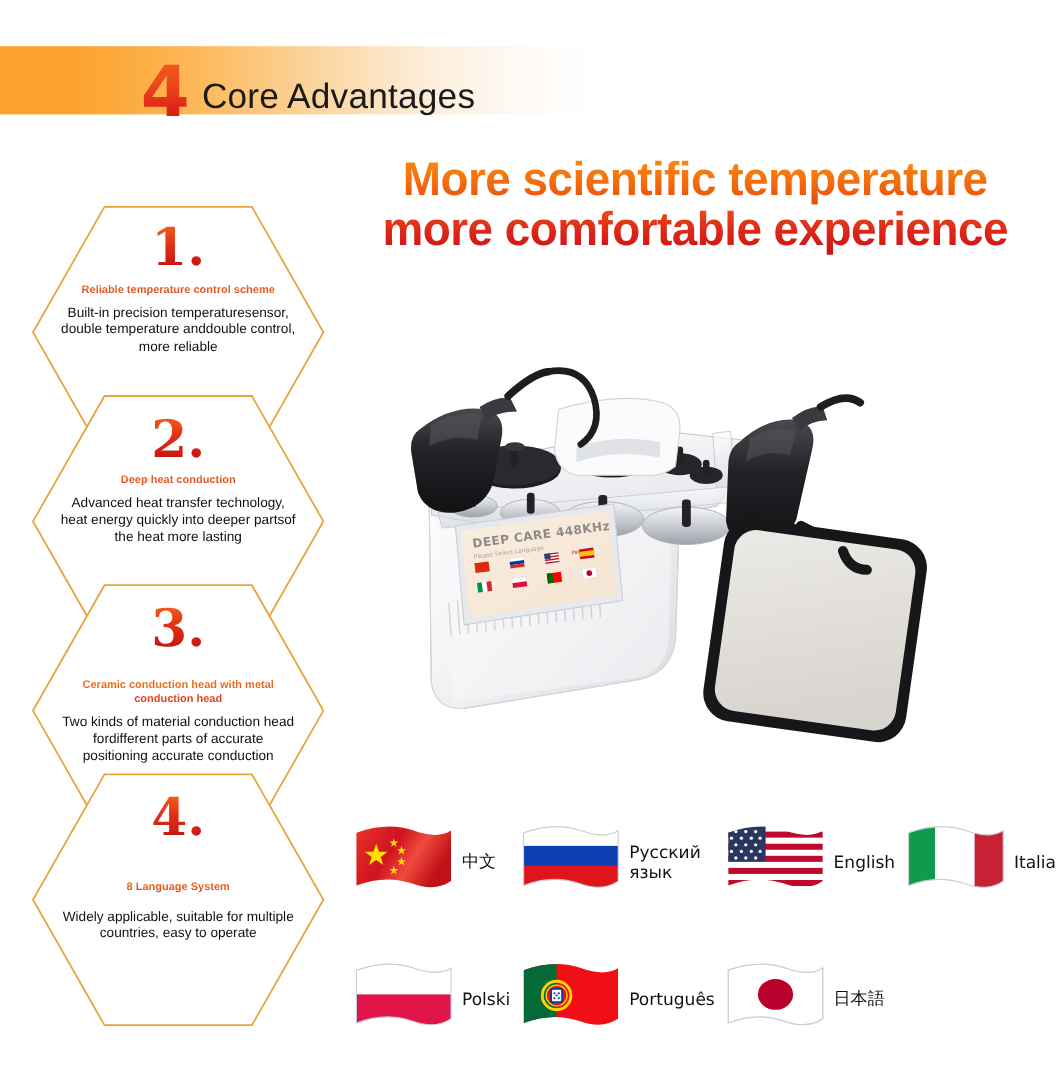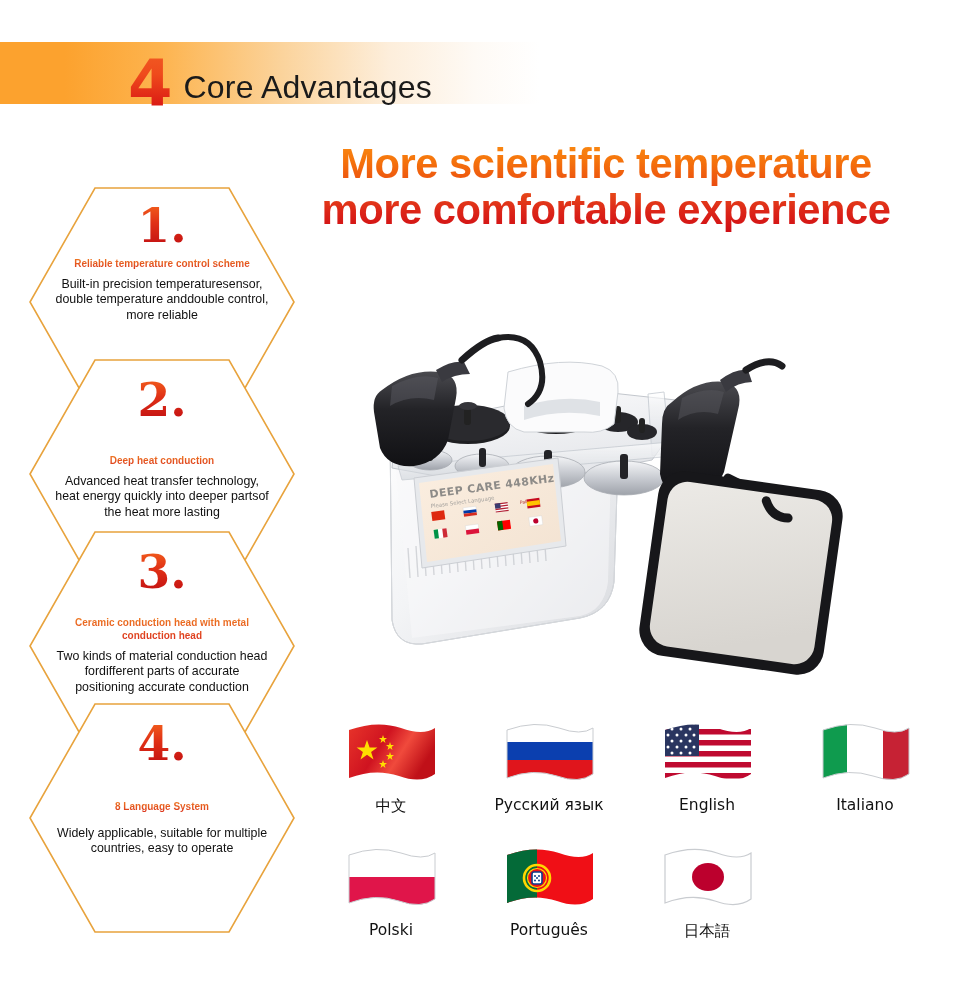--- a/index.html
+++ b/index.html
@@ -30,21 +30,21 @@
   }
   .header-title{
     margin-left:12px;
     font-size:32px;color:#1a1a1a;font-weight:400;
     letter-spacing:.2px;position:relative;top:-4px;
     font-family:"Liberation Sans",sans-serif;
   }
 
   
   .headline{
-    position:absolute;left:300px;top:142px;width:612px;
+    position:absolute;left:326px;top:142px;width:612px;
     text-align:center;line-height:1.02;
     font-family:"Liberation Sans",sans-serif;
     font-weight:700;letter-spacing:-.5px;
   }
   .headline .l1{
     display:block;font-size:43px;
     background:linear-gradient(to bottom,#fa8c12 0%,#f5720c 45%,#ea4b10 100%);
     -webkit-background-clip:text;background-clip:text;
     color:transparent;-webkit-text-fill-color:transparent;
     transform:scaleX(.97);
@@ -85,34 +85,34 @@
     max-width:216px;
   }
   .hex1{top:0;}
   .hex2{top:172px;}
   .hex3{top:344px;}
   .hex4{top:516px;}
   .hex1 .hex-inner{padding-top:16px;}
   .hex2 .hex-inner{padding-top:18px;}
   .hex3 .hex-inner{padding-top:18px;}
   .hex4 .hex-inner{padding-top:18px;}
-  .hex2 .hex-title,.hex4 .hex-title{margin-top:32px;}
+  .hex2 .hex-title,.hex4 .hex-title{margin-top:8px;}
   .hex3 .hex-title{margin-top:22px;}
   .hex4 .hex-title{margin-top:34px;}
   .hex4 .hex-body{margin-top:12px;}
 
   
   .device{position:absolute;left:352px;top:282px;width:560px;height:420px;}
 
   
   .flags{
     position:absolute;left:312px;top:718px;width:632px;height:250px;
     display:grid;grid-template-columns:repeat(4,1fr);grid-template-rows:repeat(2,125px);
   }
-  .flag-cell{display:flex;flex-direction:column;align-items:center;justify-content:flex-start;}
+  .flag-cell{display:flex;align-items:center;justify-content:flex-start;}
   .flag-img{width:108px;height:72px;position:relative;}
   .flag-label{
     margin-top:6px;font-size:15.5px;color:#111;
     font-family:"DejaVu Sans","Liberation Sans",sans-serif;
   }
 </style>
 </head>
 <body>
 
 <div class="page">

